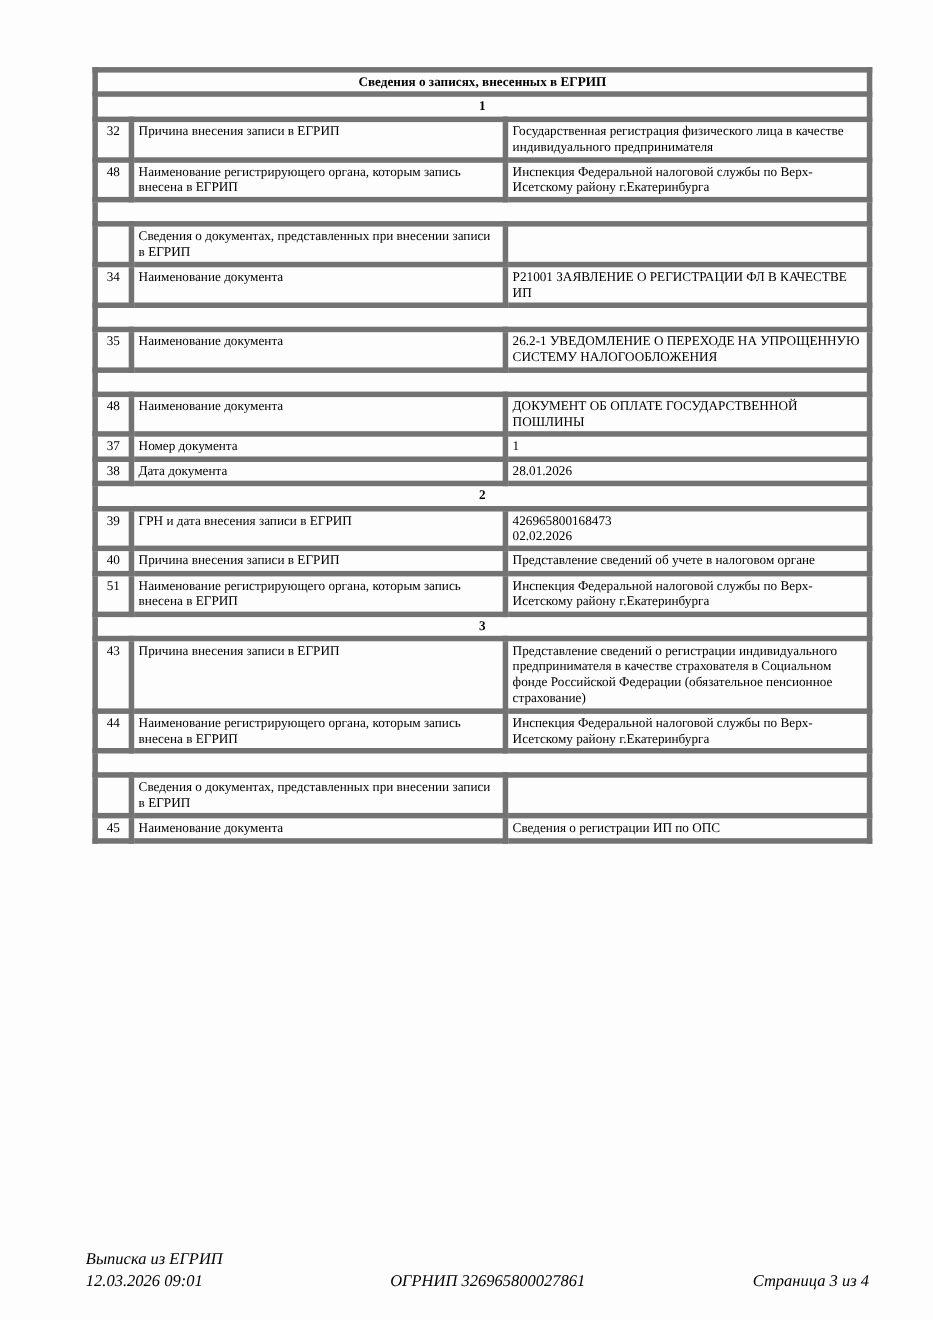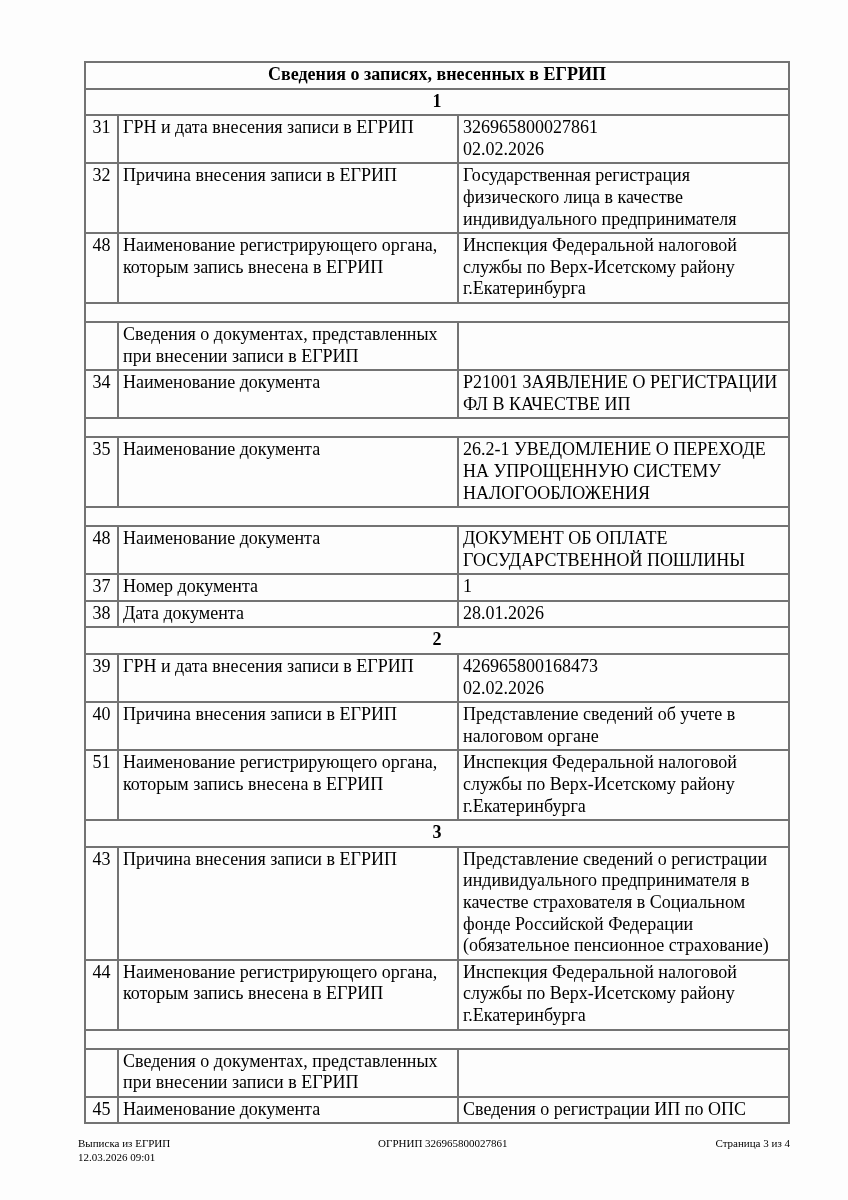--- a/index.html
+++ b/index.html
@@ -18,22 +18,22 @@
   }
   table.doc-table {
     position: absolute;
     left: 84px;
     top: 61px;
     width: 704px;
     border-collapse: collapse;
     table-layout: fixed;
   }
   table.doc-table td {
-    border: 2px solid #737373;
-    font-size: 18px;
+    border: 5px solid #737373;
+    font-size: 12px;
     line-height: 1.2;
     padding: 1px 4px 2px 4px;
     vertical-align: top;
     overflow: hidden;
   }
   td.c-num {
     text-align: center;
     padding-left: 1px;
     padding-right: 1px;
   }
@@ -54,22 +54,24 @@
   tr.r-field td.c-label {
     min-height: 18px;
   }
   .footer {
     position: absolute;
     left: 78px;
     top: 1136px;
     width: 712px;
     display: flex;
     justify-content: space-between;
-    font-size: 11px;
+    align-items: flex-end;
+    font-size: 15px;
     line-height: 1.3;
+    font-style: italic;
   }
   .footer-left {
     text-align: left;
   }
   .footer-center {
     text-align: center;
   }
   .footer-right {
     text-align: right;
   }
@@ -86,26 +88,20 @@
       <col style="width:331px">
     </colgroup>
     <tbody>
         <tr class="r-title">
           <td class="c-full" colspan="3">Сведения о записях, внесенных в ЕГРИП</td>
         </tr>
         <tr class="r-section">
           <td class="c-full" colspan="3">1</td>
         </tr>
         <tr class="r-field">
-          <td class="c-num">31</td>
-          <td class="c-label">ГРН и дата внесения записи в ЕГРИП</td>
-          <td class="c-value">326965800027861
-02.02.2026</td>
-        </tr>
-        <tr class="r-field">
           <td class="c-num">32</td>
           <td class="c-label">Причина внесения записи в ЕГРИП</td>
           <td class="c-value">Государственная регистрация физического лица в качестве индивидуального предпринимателя</td>
         </tr>
         <tr class="r-field">
           <td class="c-num">48</td>
           <td class="c-label">Наименование регистрирующего органа, которым запись внесена в ЕГРИП</td>
           <td class="c-value">Инспекция Федеральной налоговой службы по Верх-Исетскому району г.Екатеринбурга</td>
         </tr>
         <tr class="r-spacer">

